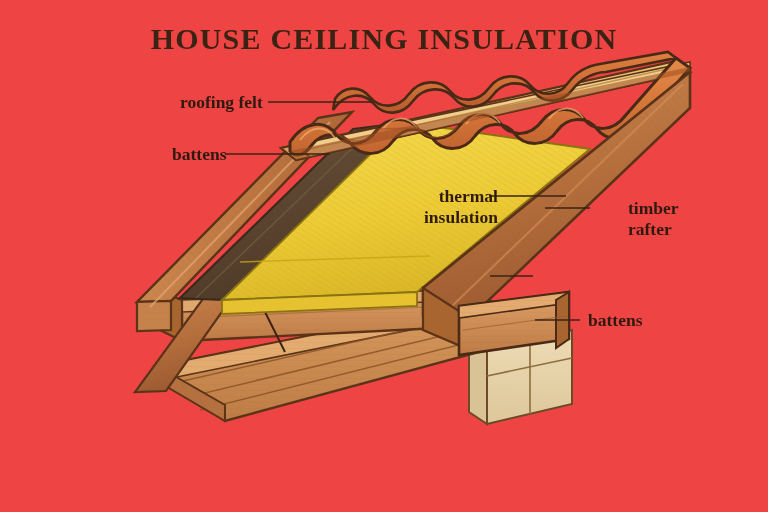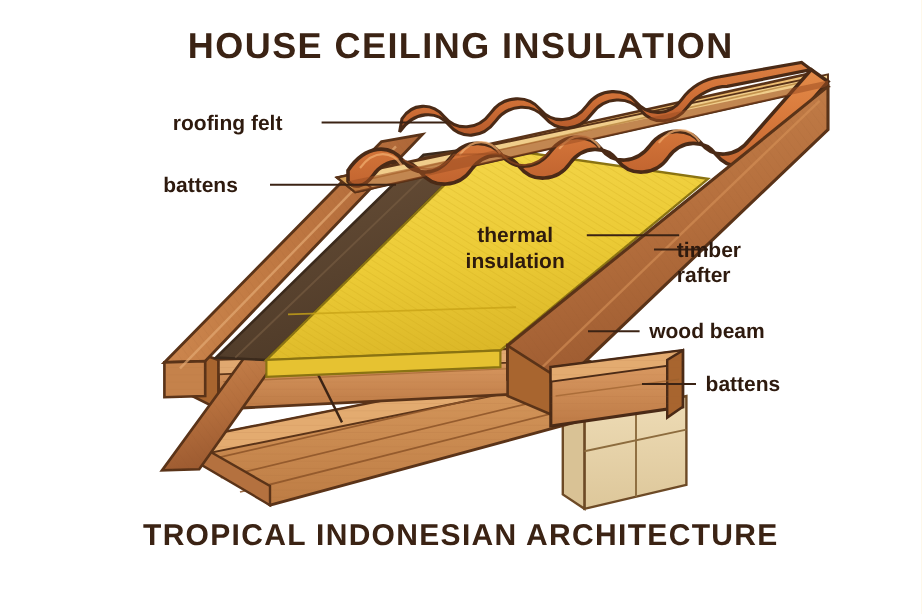--- a/index.html
+++ b/index.html
@@ -4,23 +4,23 @@
 <style>
   html, body {
     margin: 0;
     padding: 0;
     background: #fdf2d9;
   }
   #root {
     position: relative;
     width: 768px;
     height: 512px;
-    background: #ffffff;
+    background: #ef4444;
     overflow: hidden;
-    font-family: Liberation Sans, sans-serif;
+    font-family: Liberation Serif, serif;
   }
   #illustration {
     position: absolute;
     left: 0; top: 0;
     width: 768px;
     height: 512px;
   }
   .ttl {
     position: absolute;
     width: 768px;
@@ -40,21 +40,21 @@
   }
   .lbl {
     position: absolute;
     color: #2e1a0e;
     font-size: 17.5px;
     font-weight: 600;
     line-height: 1.22;
     white-space: pre;
   }
   .lbl.r { text-align: left; }
-  .lbl.l { text-align: center; }
+  .lbl.l { text-align: right; margin-left: 36px; }
 </style>
 </head>
 <body>
 
 <div id="root">
 
   <svg id="illustration" viewBox="0 0 768 512">
     <defs>
       <linearGradient id="gTileA" x1="0" y1="0" x2="0.2" y2="1">
         <stop offset="0%" stop-color="#e89450"></stop>
@@ -257,29 +257,27 @@
       <line x1="225" y1="154" x2="330" y2="154"></line>
       <line x1="489" y1="196" x2="566" y2="196"></line>
       <line x1="545" y1="208" x2="590" y2="208"></line>
       <line x1="490" y1="276" x2="533" y2="276"></line>
       <line x1="535" y1="320" x2="580" y2="320"></line>
     </g>
   </svg>
 
   <div class="ttl" id="title">HOUSE CEILING INSULATION</div>
 
-  <div class="ttl" id="subtitle">TROPICAL INDONESIAN ARCHITECTURE</div>
 
   <div class="lbl l" style="left:144px; top:92px;">roofing felt</div>
 
   <div class="lbl l" style="left:136px; top:144px;">battens</div>
 
   <div class="lbl l" style="left:388px; top:186px;">thermal
 insulation</div>
 
-  <div class="lbl r" style="left:564px; top:198px;">timber
+  <div class="lbl r" style="left:628px; top:198px;">timber
 rafter</div>
 
-  <div class="lbl r" style="left:541px; top:266px;">wood beam</div>
 
   <div class="lbl r" style="left:588px; top:310px;">battens</div>
 
 </div>
 
 </body></html>

